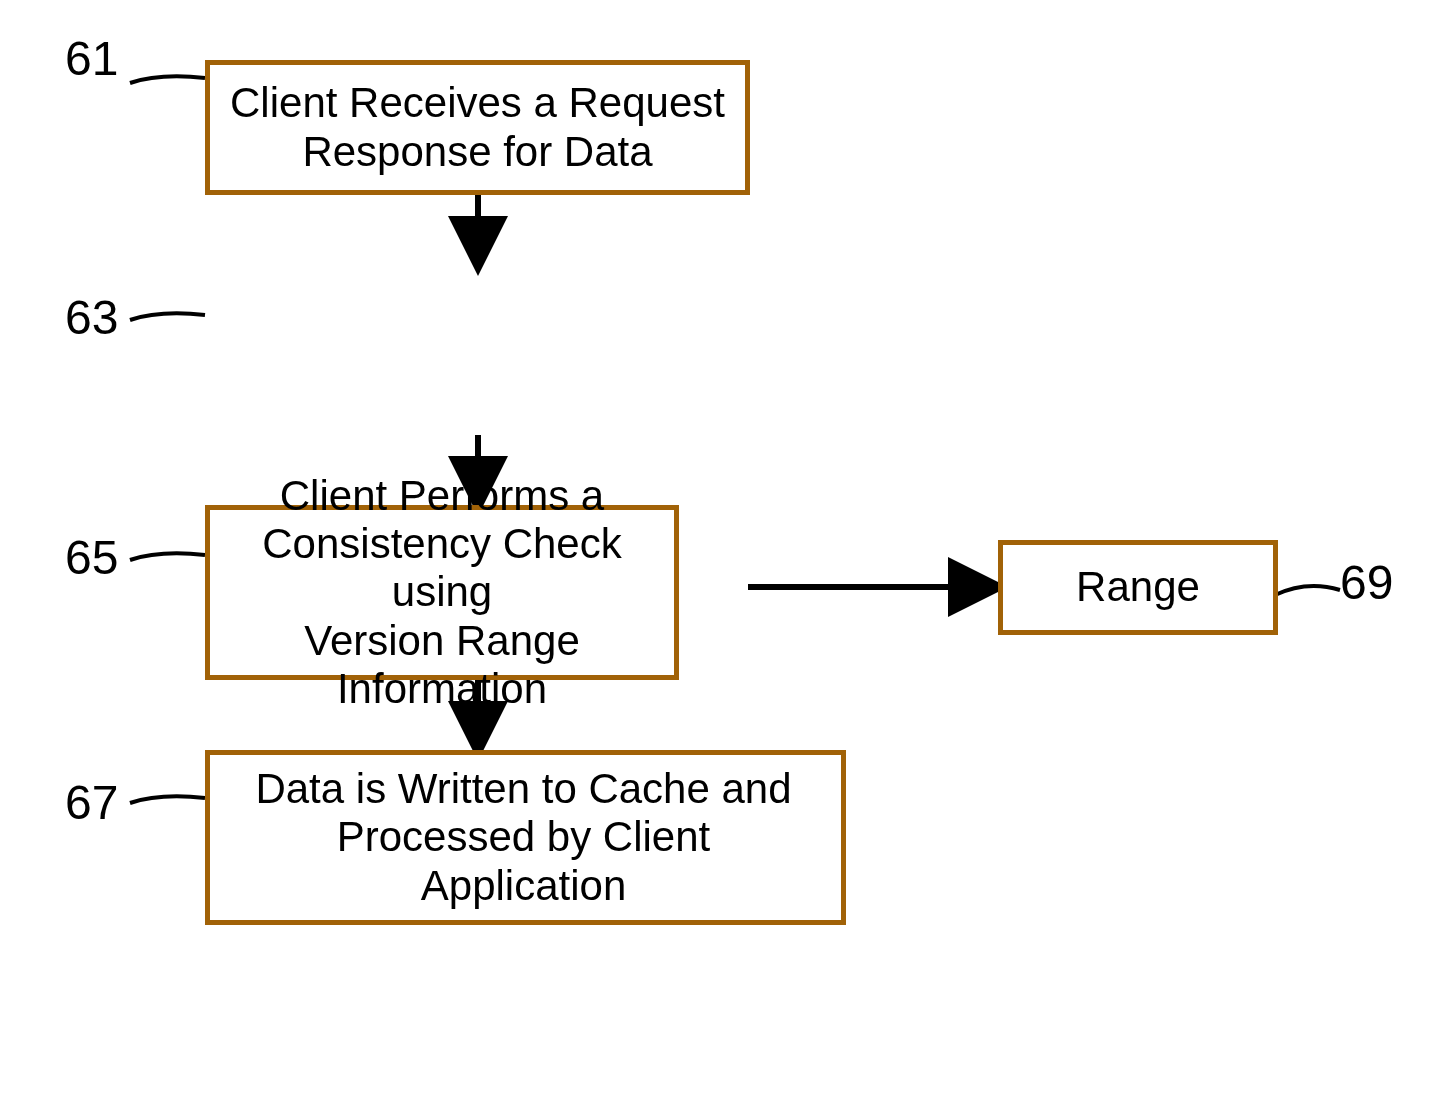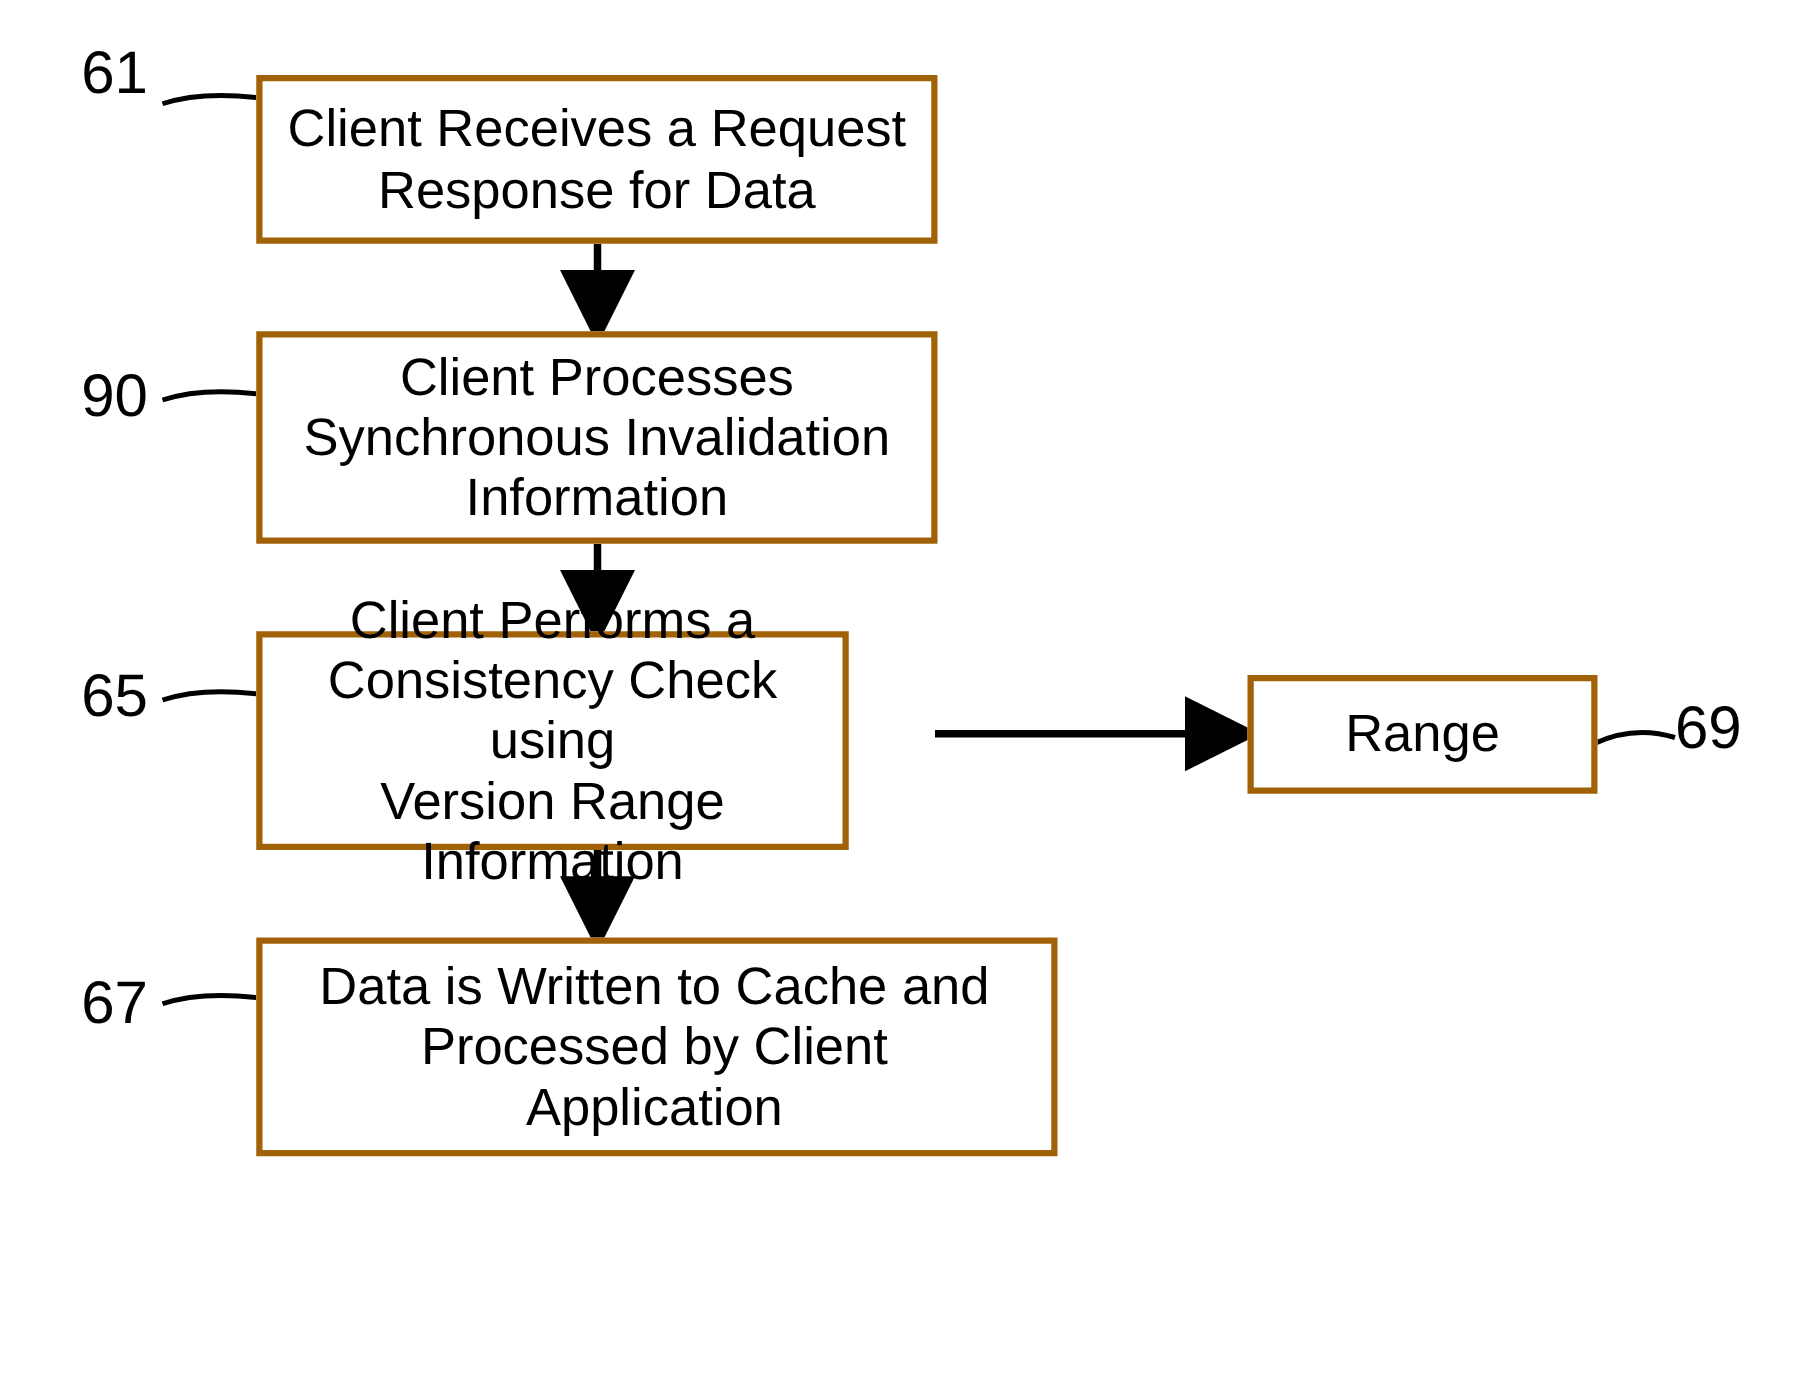--- a/index.html
+++ b/index.html
@@ -64,26 +64,21 @@
     <path d="M 130 803 Q 160 793 205 798" stroke="black" stroke-width="4" fill="none"></path>
     <path d="M 1275 595 Q 1307 580 1340 590" stroke="black" stroke-width="4" fill="none"></path>
   </svg>
 
   <div class="box" style="left:205px; top:60px; width:545px; height:135px;">
     <span style="white-space:pre-line;">Client Receives a Request
 Response for Data</span>
   </div>
   <div class="label" style="left:65px; top:31px;">61</div>
 
-  <div class="box" style="left:205px; top:265px; width:545px; height:170px;">
-    <span style="white-space:pre-line;">Client Processes
-Synchronous Invalidation
-Information</span>
-  </div>
-  <div class="label" style="left:65px; top:290px;">90</div>
+  <div class="label" style="left:65px; top:290px;">63</div>
 
   <div class="box" style="left:205px; top:505px; width:474px; height:175px;">
     <span style="white-space:pre-line;">Client Performs a
 Consistency Check using
 Version Range Information</span>
   </div>
   <div class="label" style="left:65px; top:530px;">65</div>
 
   <div class="box" style="left:205px; top:750px; width:641px; height:175px;padding-left:16px;">
     <span style="white-space:pre-line;">Data is Written to Cache and

